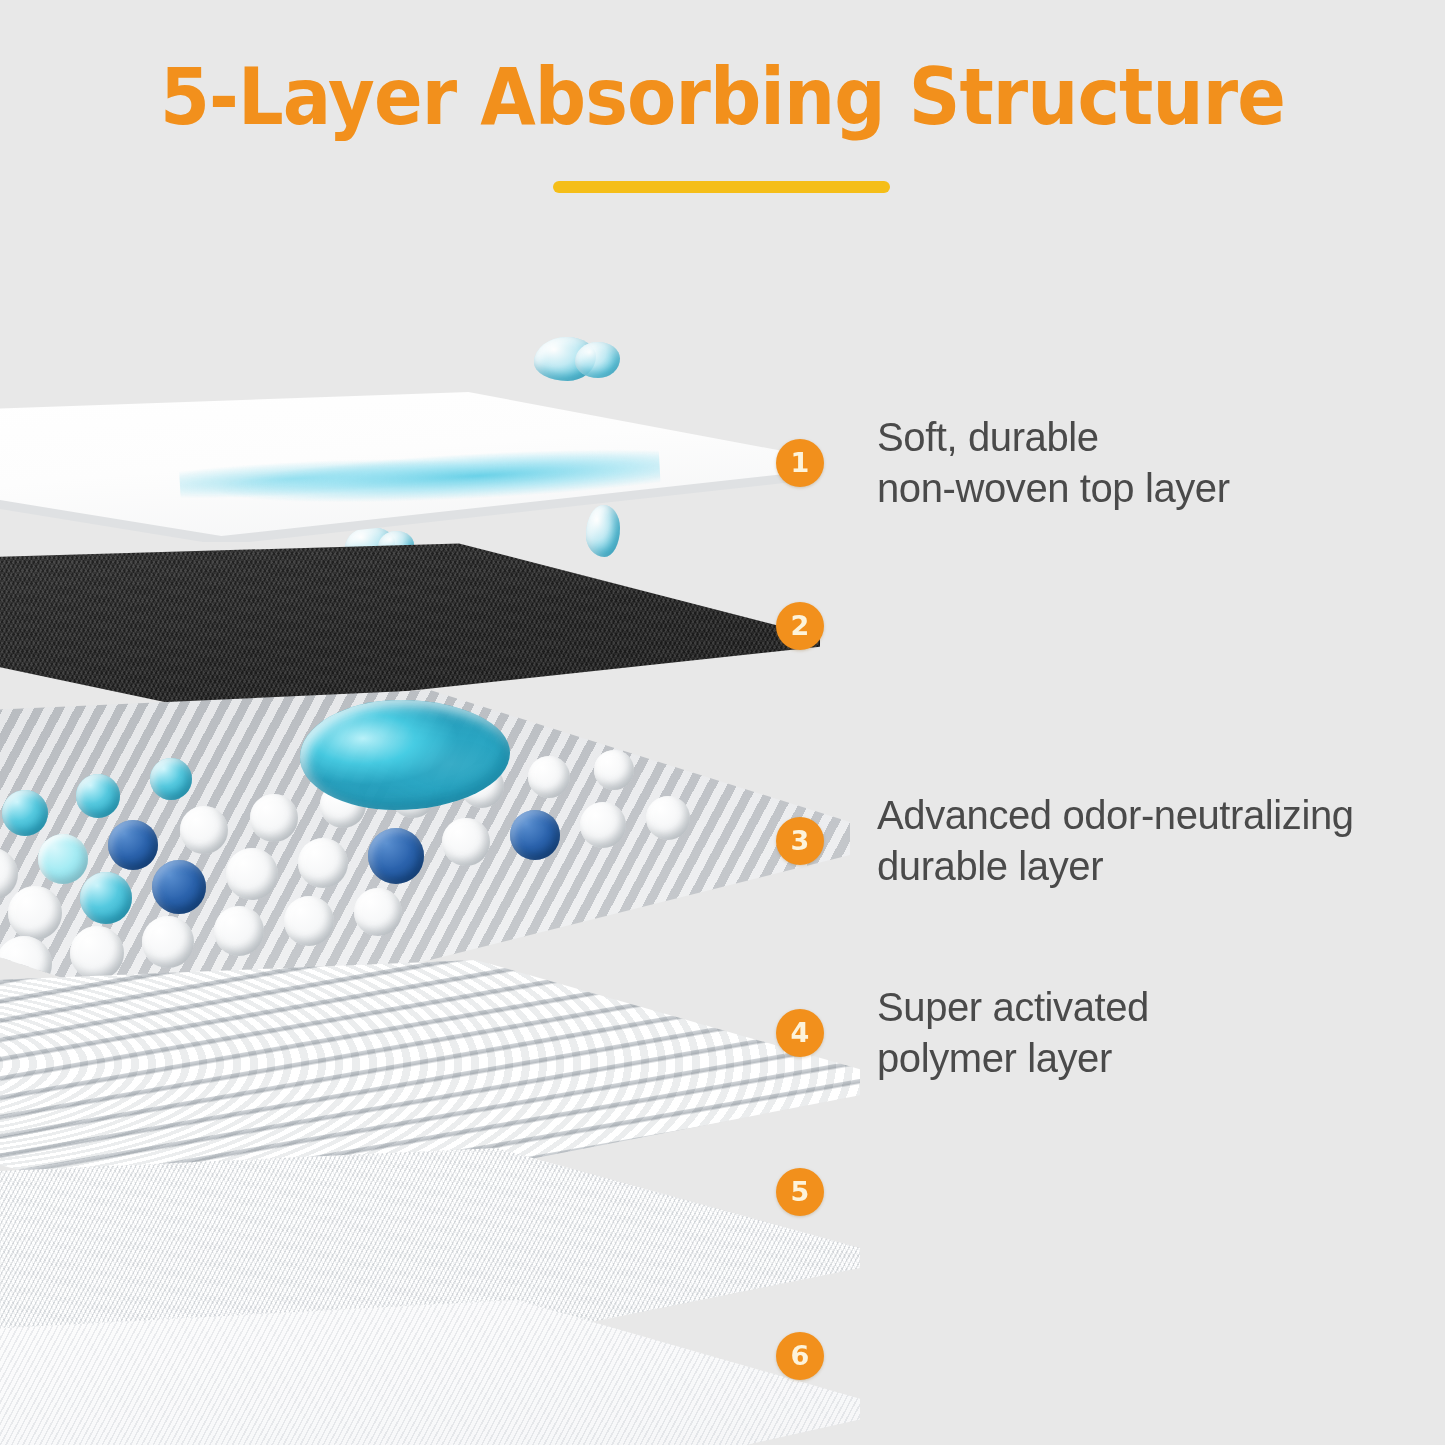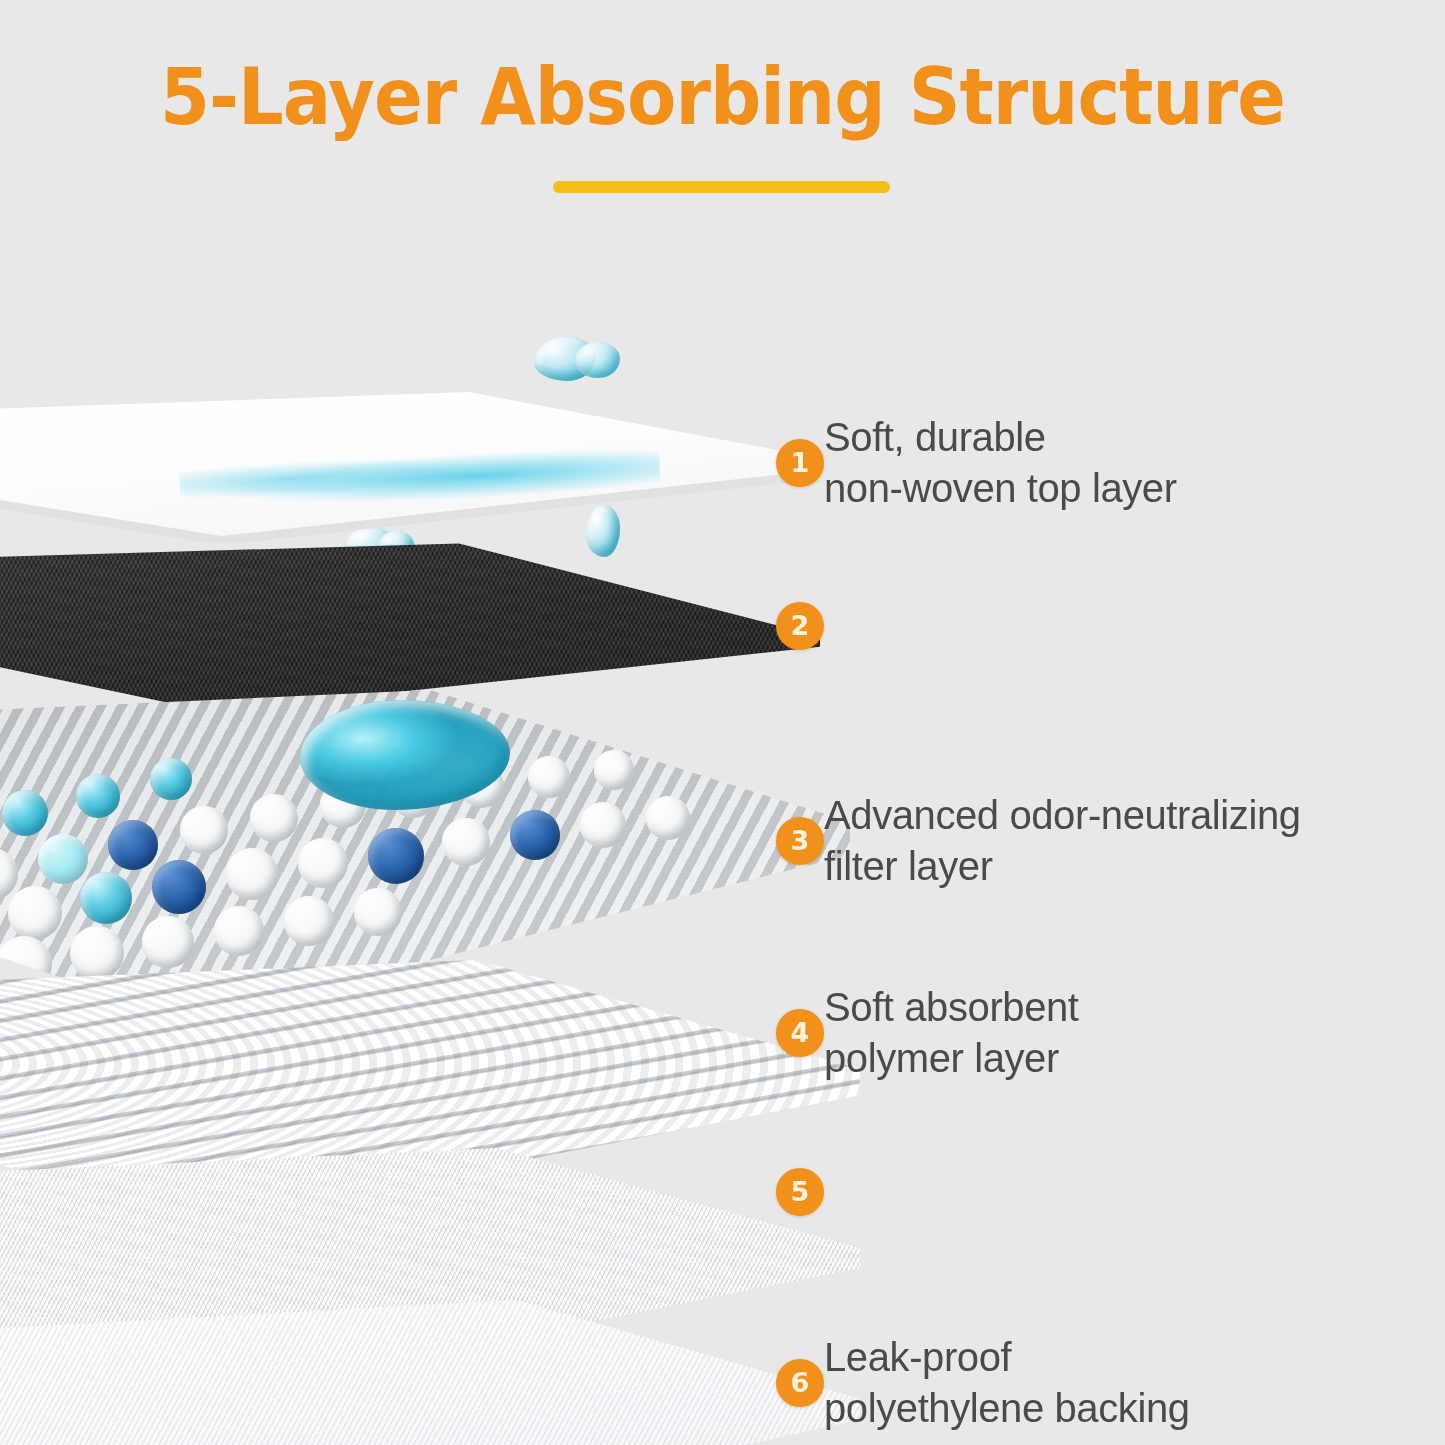--- a/index.html
+++ b/index.html
@@ -233,20 +233,21 @@
     background: #F2901C;
     color: #FDF3DA;
     font-family: "DejaVu Sans", sans-serif;
     font-weight: bold;
     font-size: 27px;
     line-height: 48px;
     text-align: center;
     box-shadow: 0 1px 3px rgba(140,100,40,.28);
   }
   .callout-text {
+    margin-left: 53px;
     color: #4A4A4A;
     font-size: 40px;
     line-height: 51px;
     letter-spacing: -.4px;
     white-space: pre-line;
   }
 </style>
 </head>
 <body>
 
@@ -321,32 +322,30 @@
 non-woven top layer</div>
   </div>
 
   <div class="callout" style="left:776px; top:602px;">
     <div class="badge">2</div>
   </div>
 
   <div class="callout" style="left:776px; top:790px;">
     <div class="badge">3</div>
     <div class="callout-text">Advanced odor-neutralizing
-filter layer</div>
+durable layer</div>
   </div>
 
   <div class="callout" style="left:776px; top:982px;">
     <div class="badge">4</div>
-    <div class="callout-text">Soft absorbent
+    <div class="callout-text">Super activated
 polymer layer</div>
   </div>
 
   <div class="callout" style="left:776px; top:1168px;">
     <div class="badge">5</div>
   </div>
 
   <div class="callout" style="left:776px; top:1332px;">
     <div class="badge">6</div>
-    <div class="callout-text">Leak-proof
-polyethylene backing</div>
   </div>
 
 </div>
 
 </body></html>

